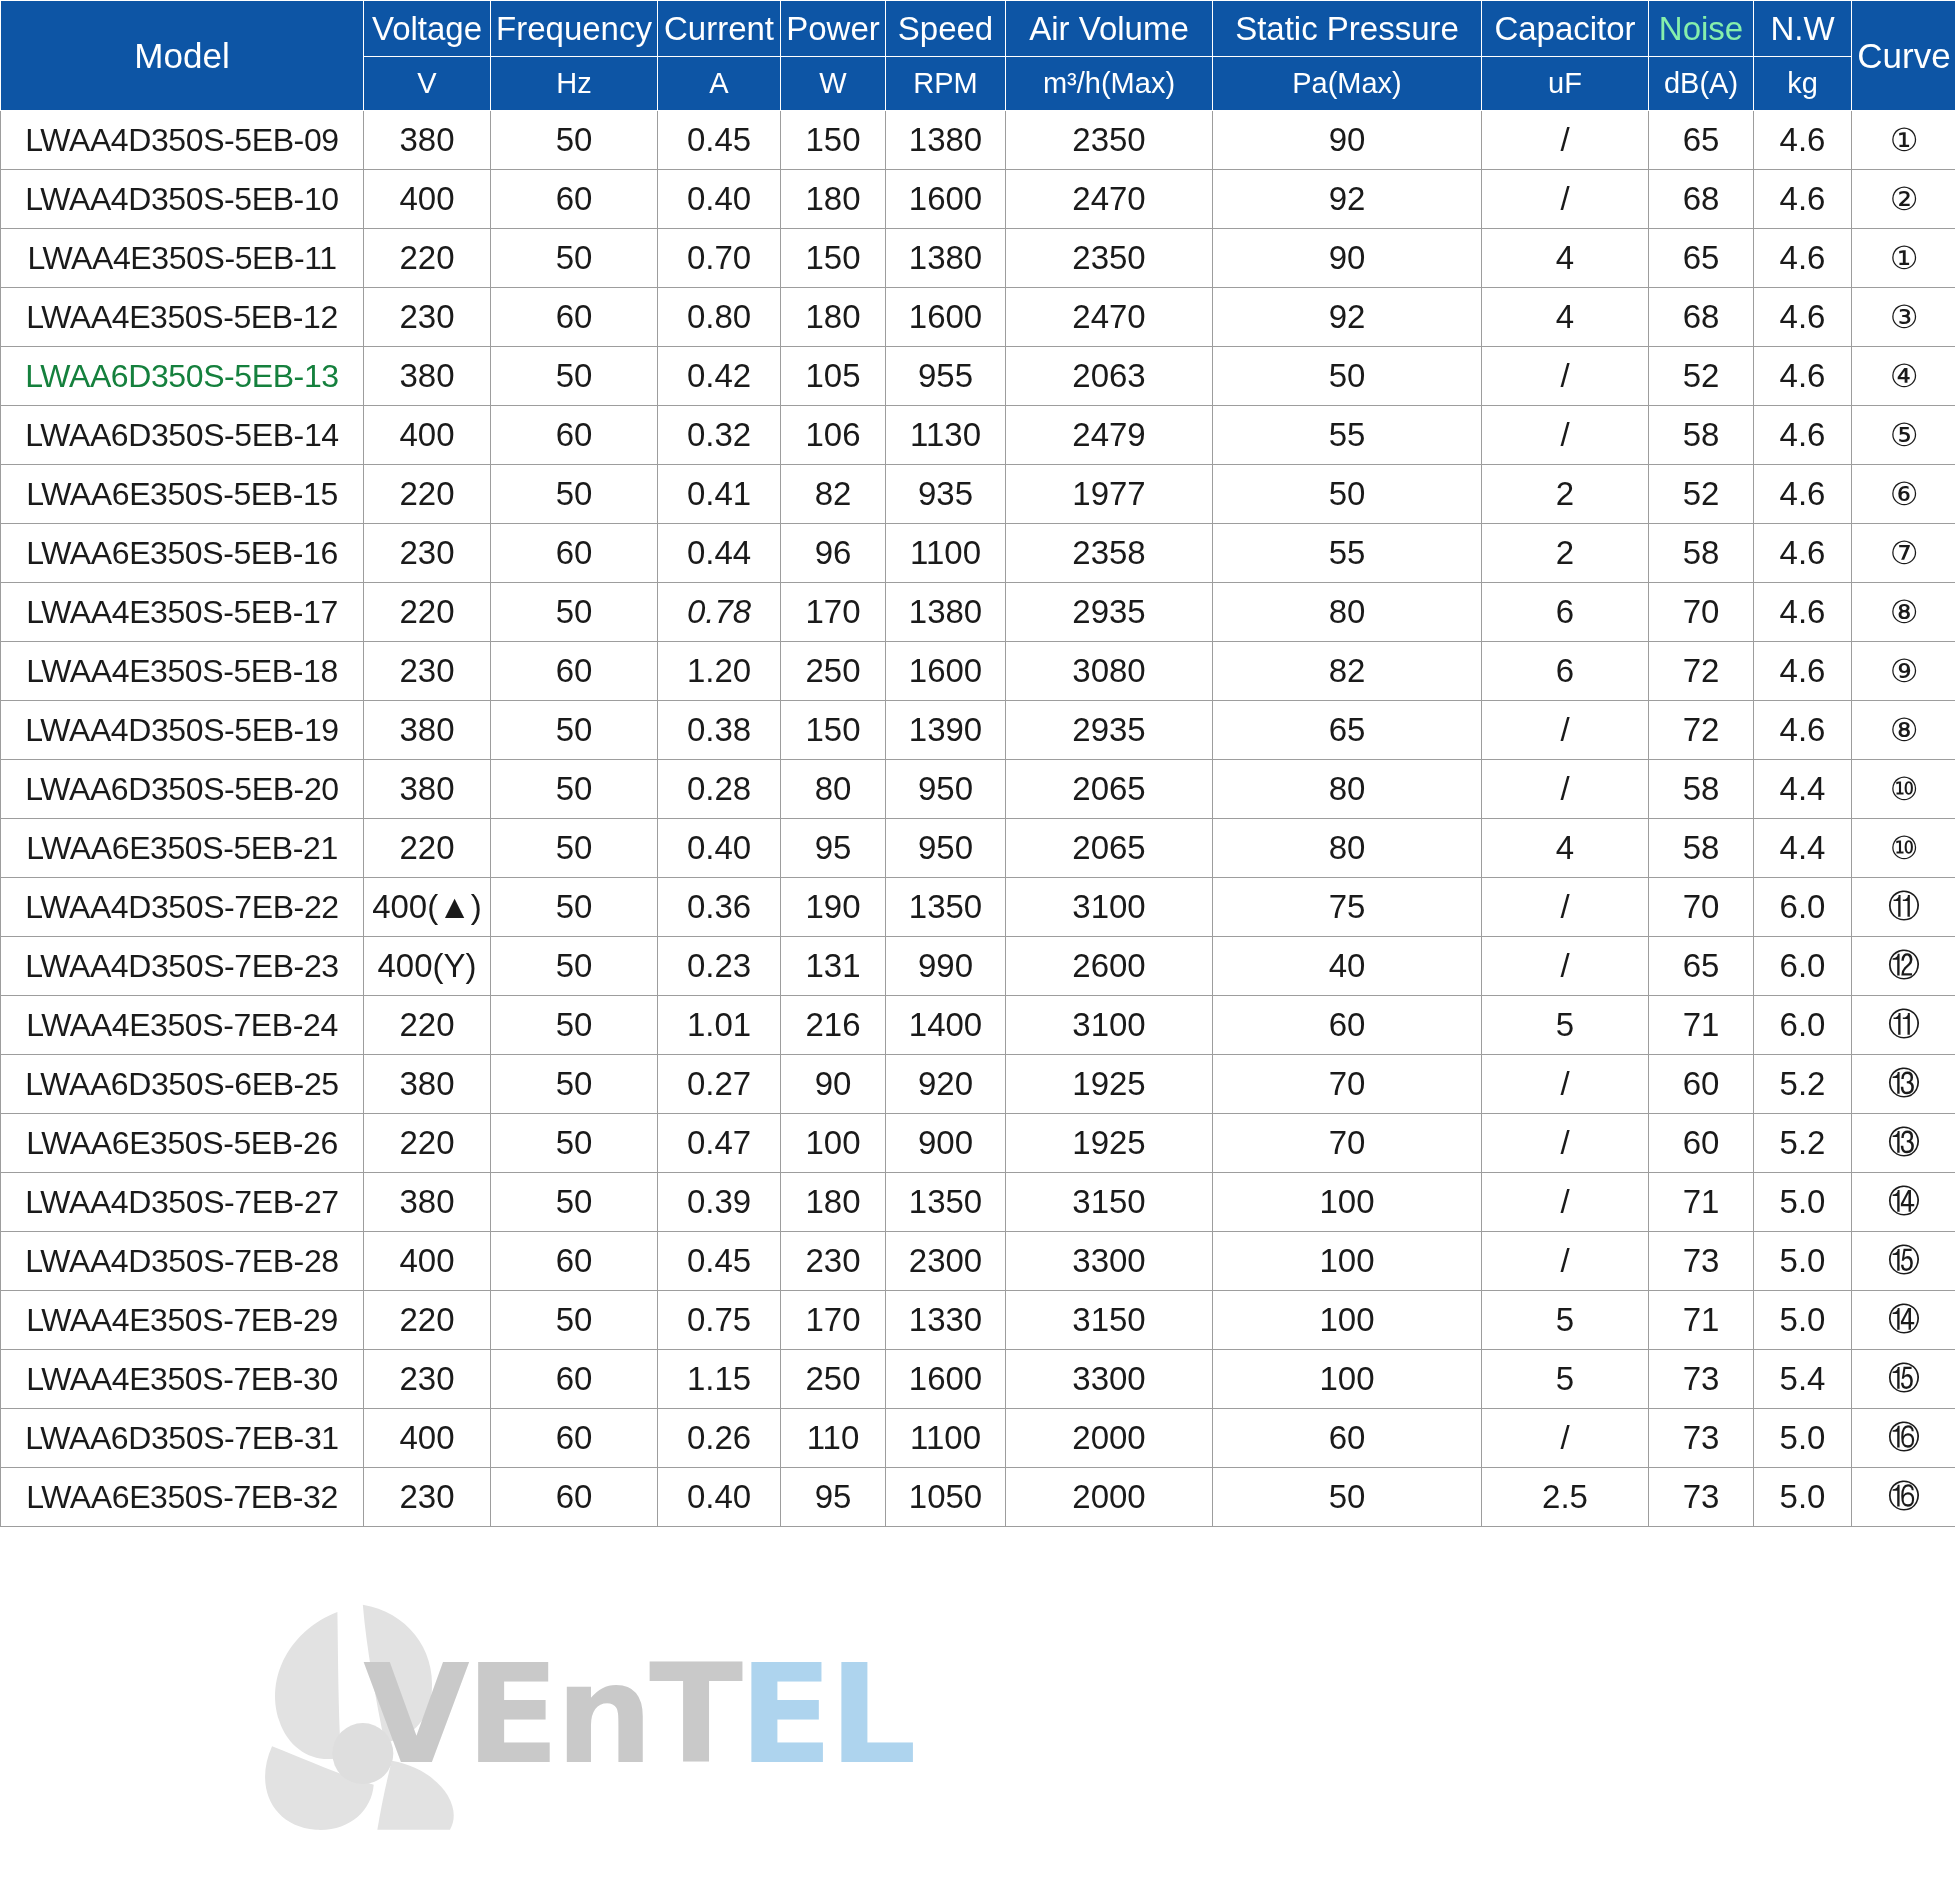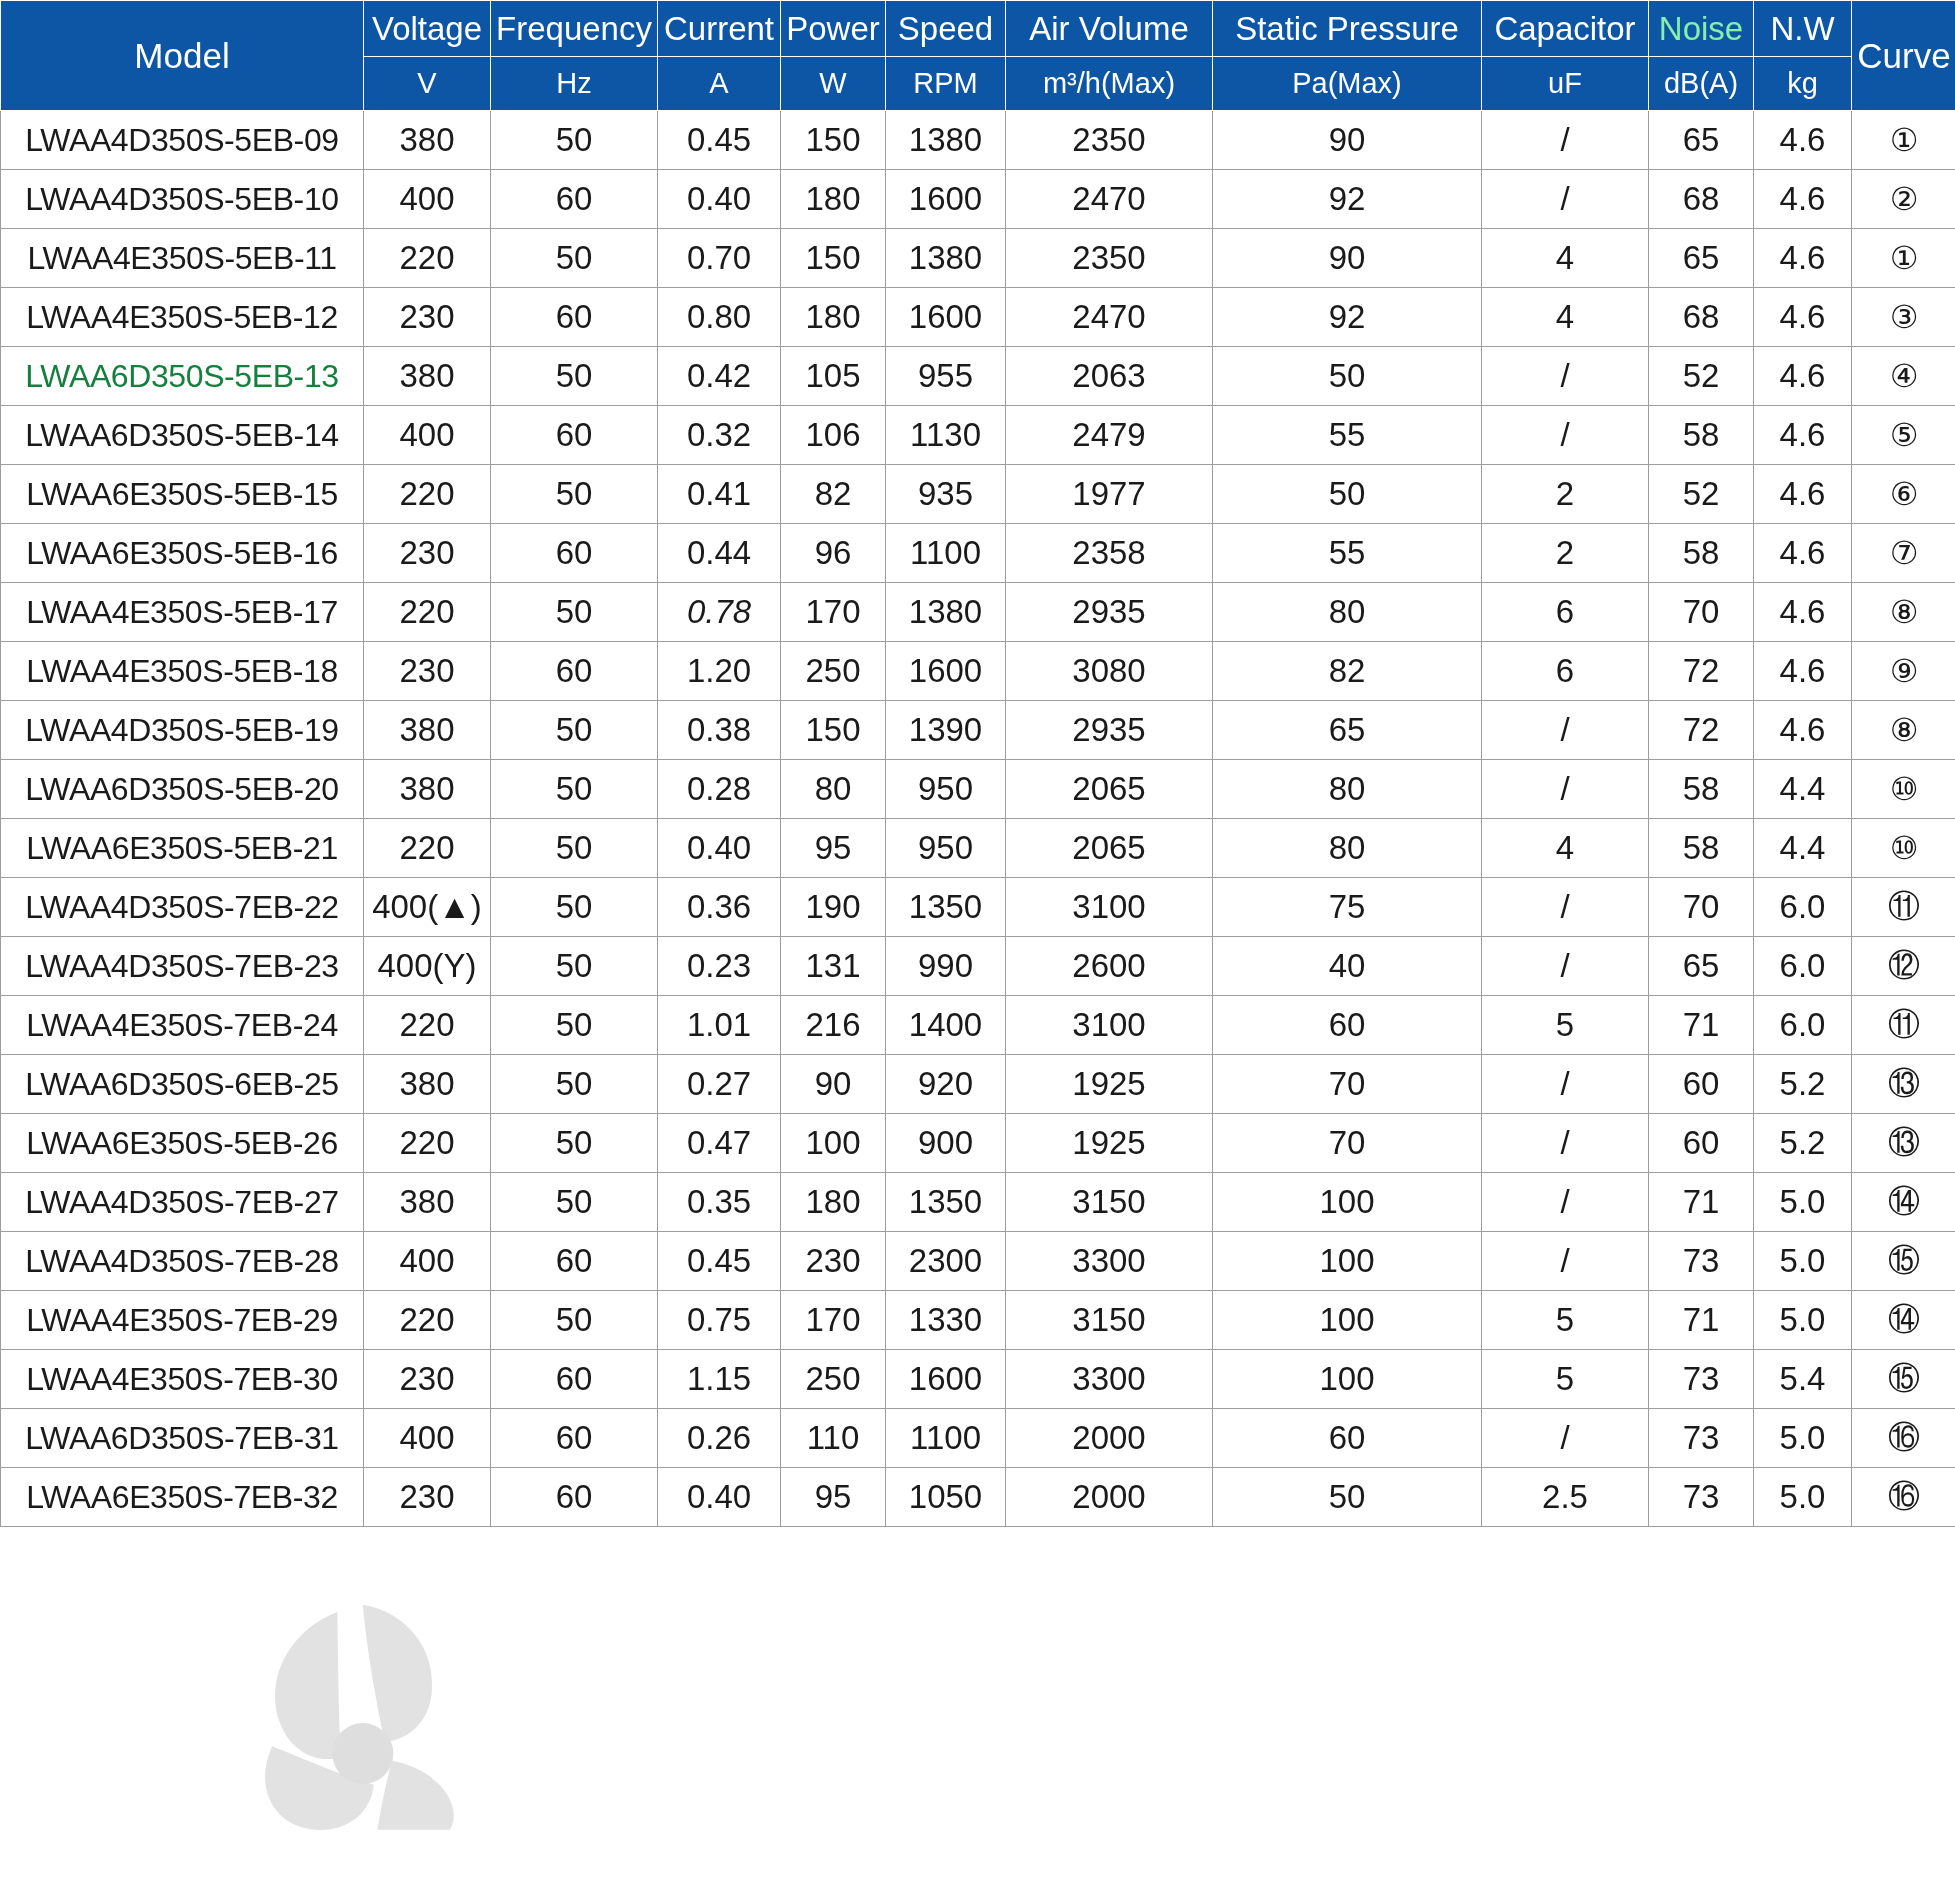--- a/index.html
+++ b/index.html
@@ -86,20 +86,23 @@
 <div id="watermark">
   <svg width="835" height="240" viewBox="0 0 1150 330">
     <g fill="#e2e2e2">
       <path d="M300 20 C360 30 400 80 395 140 C392 180 365 205 330 210 C318 150 305 80 300 20 Z"></path>
       <path d="M265 30 C200 55 165 120 185 180 C198 220 235 240 270 230 C266 165 266 95 265 30 Z"></path>
       <path d="M175 215 C150 270 175 325 235 330 C280 333 312 305 315 268 C262 252 218 232 175 215 Z"></path>
       <path d="M340 235 C400 245 440 295 420 330 L320 330 C325 300 332 265 340 235 Z"></path>
       <circle cx="300" cy="225" r="42" fill="#dedede"></circle>
     </g>
   </svg>
+  <div class="wm-text">
+    <span class="wm-a" style="color: rgb(201, 201, 201);">VEnT</span><span class="wm-b" style="color: rgb(174, 212, 238);">EL</span>
+  </div>
 </div>
 
 <table id="spec-table">
   <colgroup>
     <col style="width:363px">
     <col style="width:127px">
     <col style="width:167px">
     <col style="width:123px">
     <col style="width:105px">
     <col style="width:120px">
@@ -388,21 +391,21 @@
         <td style="border-color: rgb(157, 157, 157); color: rgb(26, 26, 26);">70</td>
         <td style="border-color: rgb(157, 157, 157); color: rgb(26, 26, 26);">/</td>
         <td style="border-color: rgb(157, 157, 157); color: rgb(26, 26, 26);">60</td>
         <td style="border-color: rgb(157, 157, 157); color: rgb(26, 26, 26);">5.2</td>
         <td class="curve-cell" style="border-color: rgb(157, 157, 157); color: rgb(26, 26, 26);">⑬</td>
       </tr>
       <tr>
         <td class="model-cell" style="border-color: rgb(157, 157, 157); color: rgb(26, 26, 26);">LWAA4D350S-7EB-27</td>
         <td style="border-color: rgb(157, 157, 157); color: rgb(26, 26, 26);">380</td>
         <td style="border-color: rgb(157, 157, 157); color: rgb(26, 26, 26);">50</td>
-        <td style="border-color: rgb(157, 157, 157); color: rgb(26, 26, 26);">0.35</td>
+        <td style="border-color: rgb(157, 157, 157); color: rgb(26, 26, 26);">0.39</td>
         <td style="border-color: rgb(157, 157, 157); color: rgb(26, 26, 26);">180</td>
         <td style="border-color: rgb(157, 157, 157); color: rgb(26, 26, 26);">1350</td>
         <td style="border-color: rgb(157, 157, 157); color: rgb(26, 26, 26);">3150</td>
         <td style="border-color: rgb(157, 157, 157); color: rgb(26, 26, 26);">100</td>
         <td style="border-color: rgb(157, 157, 157); color: rgb(26, 26, 26);">/</td>
         <td style="border-color: rgb(157, 157, 157); color: rgb(26, 26, 26);">71</td>
         <td style="border-color: rgb(157, 157, 157); color: rgb(26, 26, 26);">5.0</td>
         <td class="curve-cell" style="border-color: rgb(157, 157, 157); color: rgb(26, 26, 26);">⑭</td>
       </tr>
       <tr>

